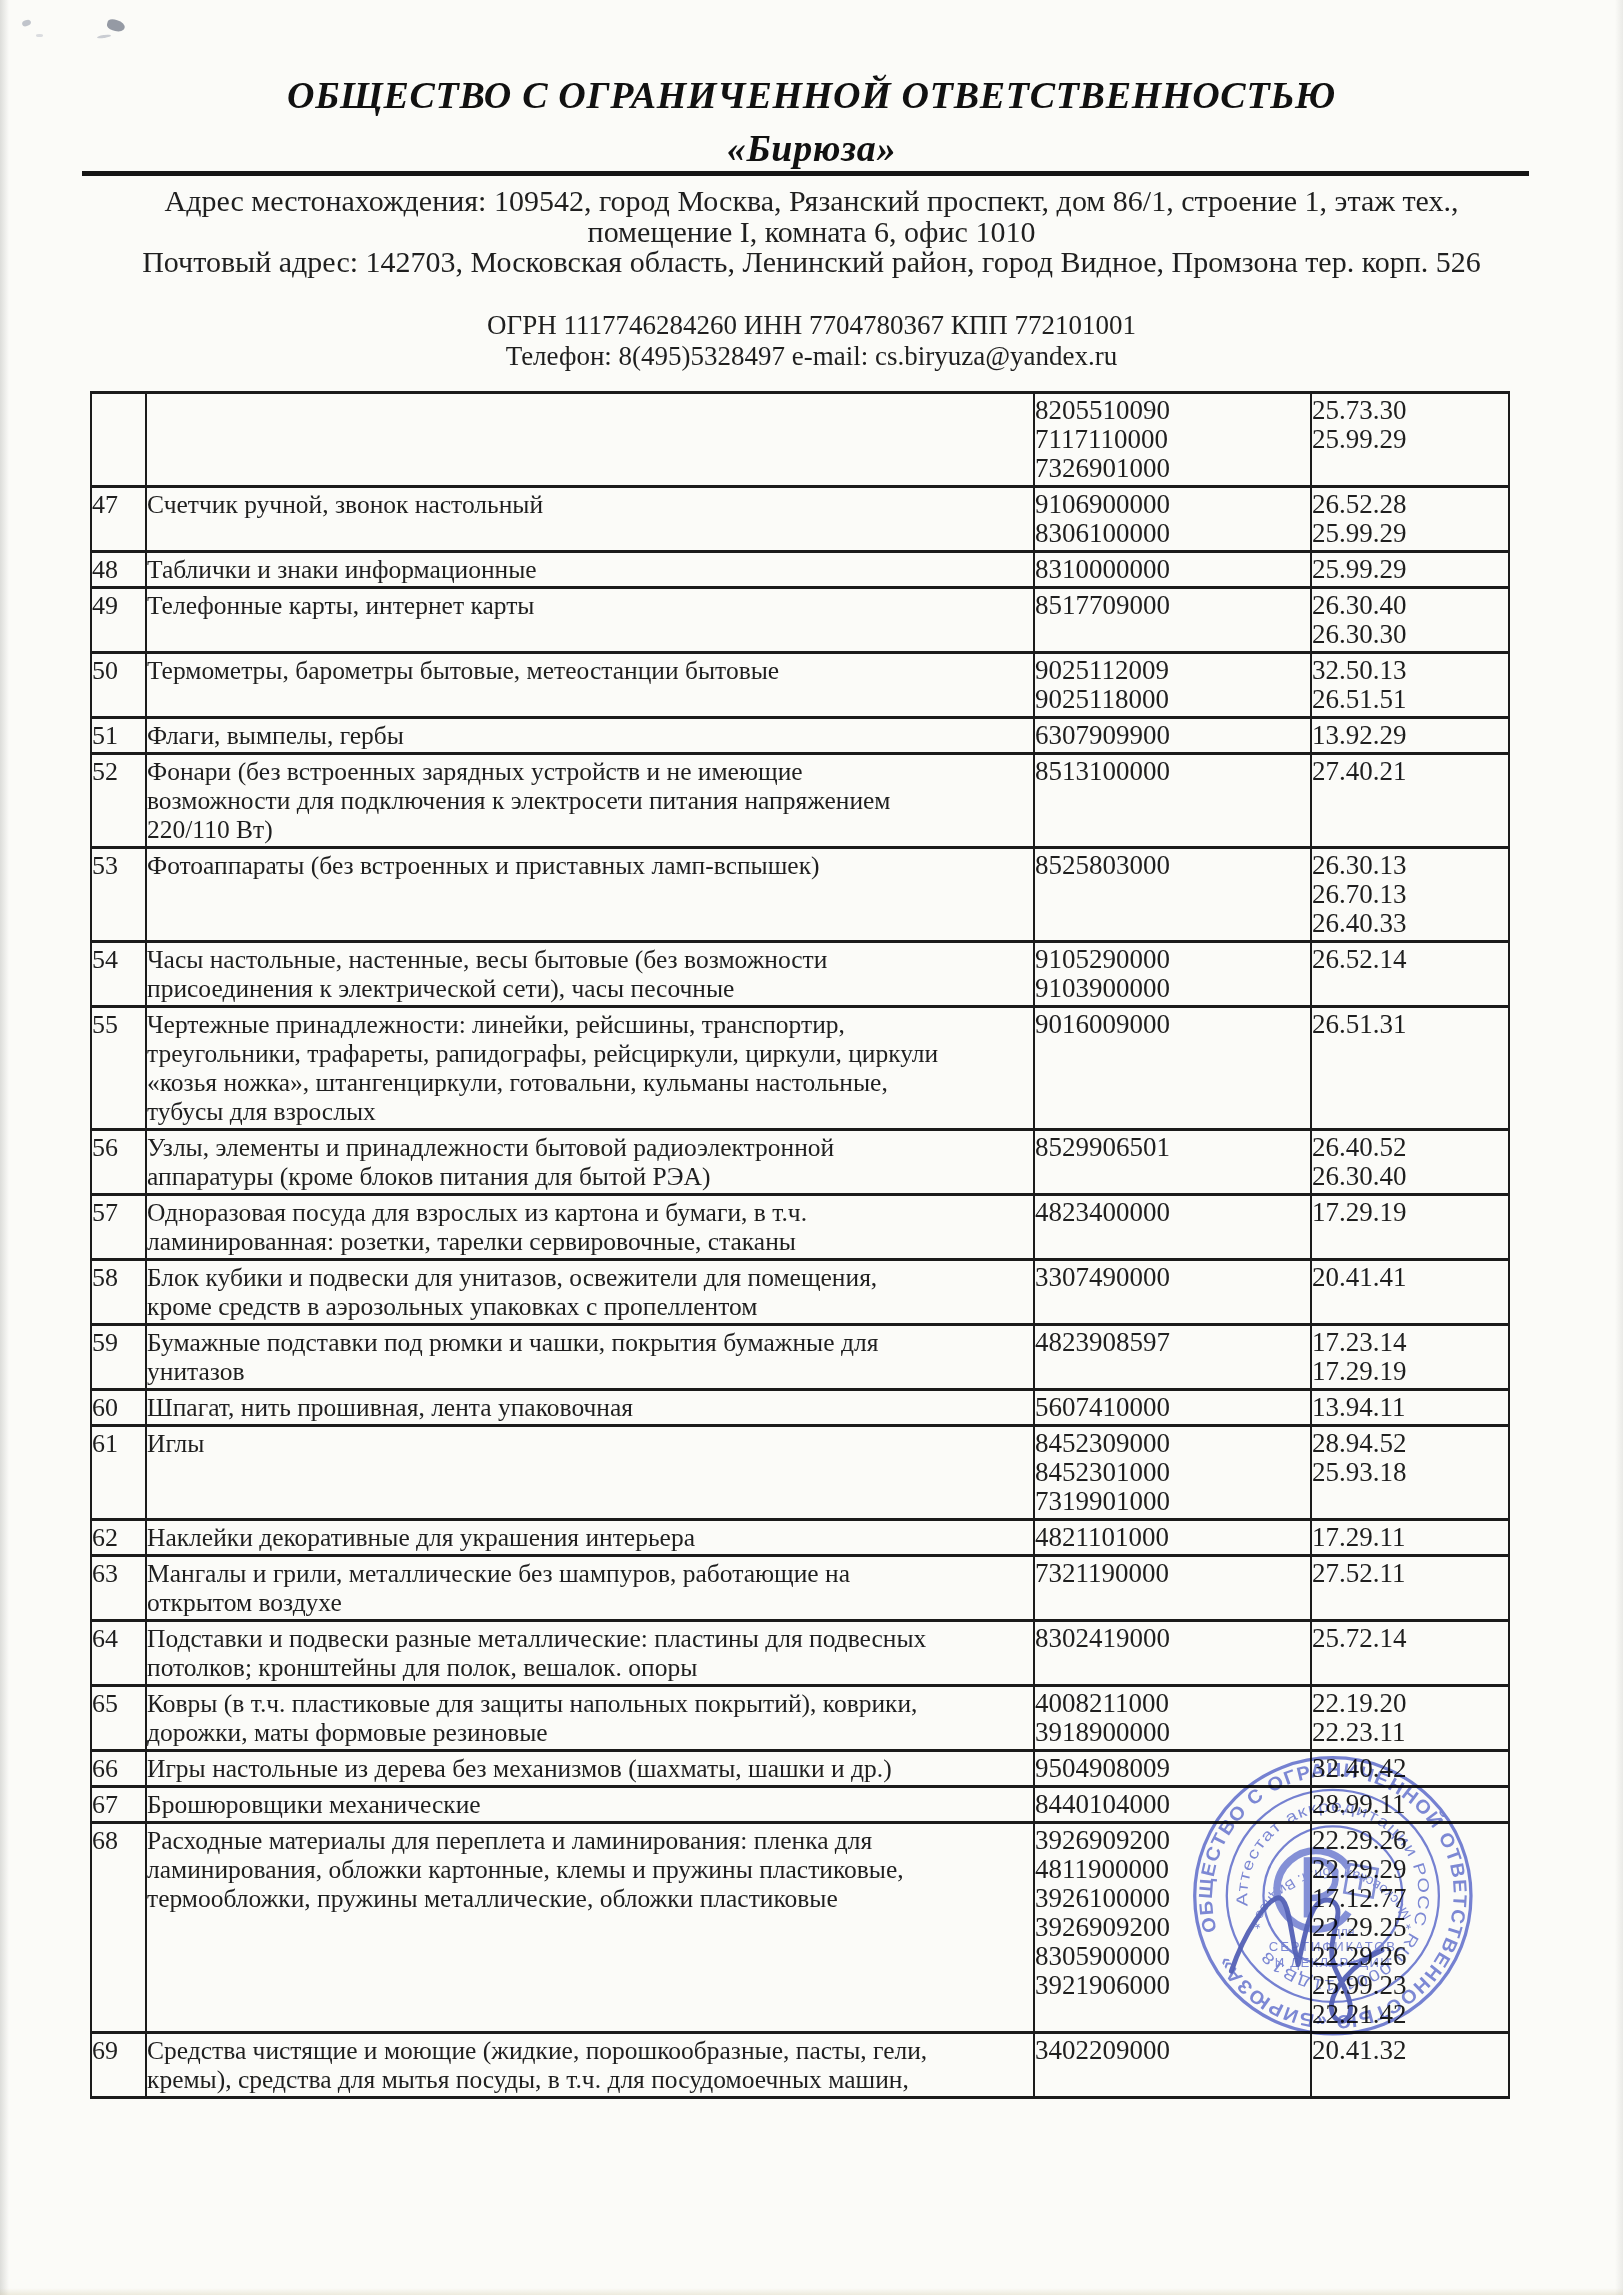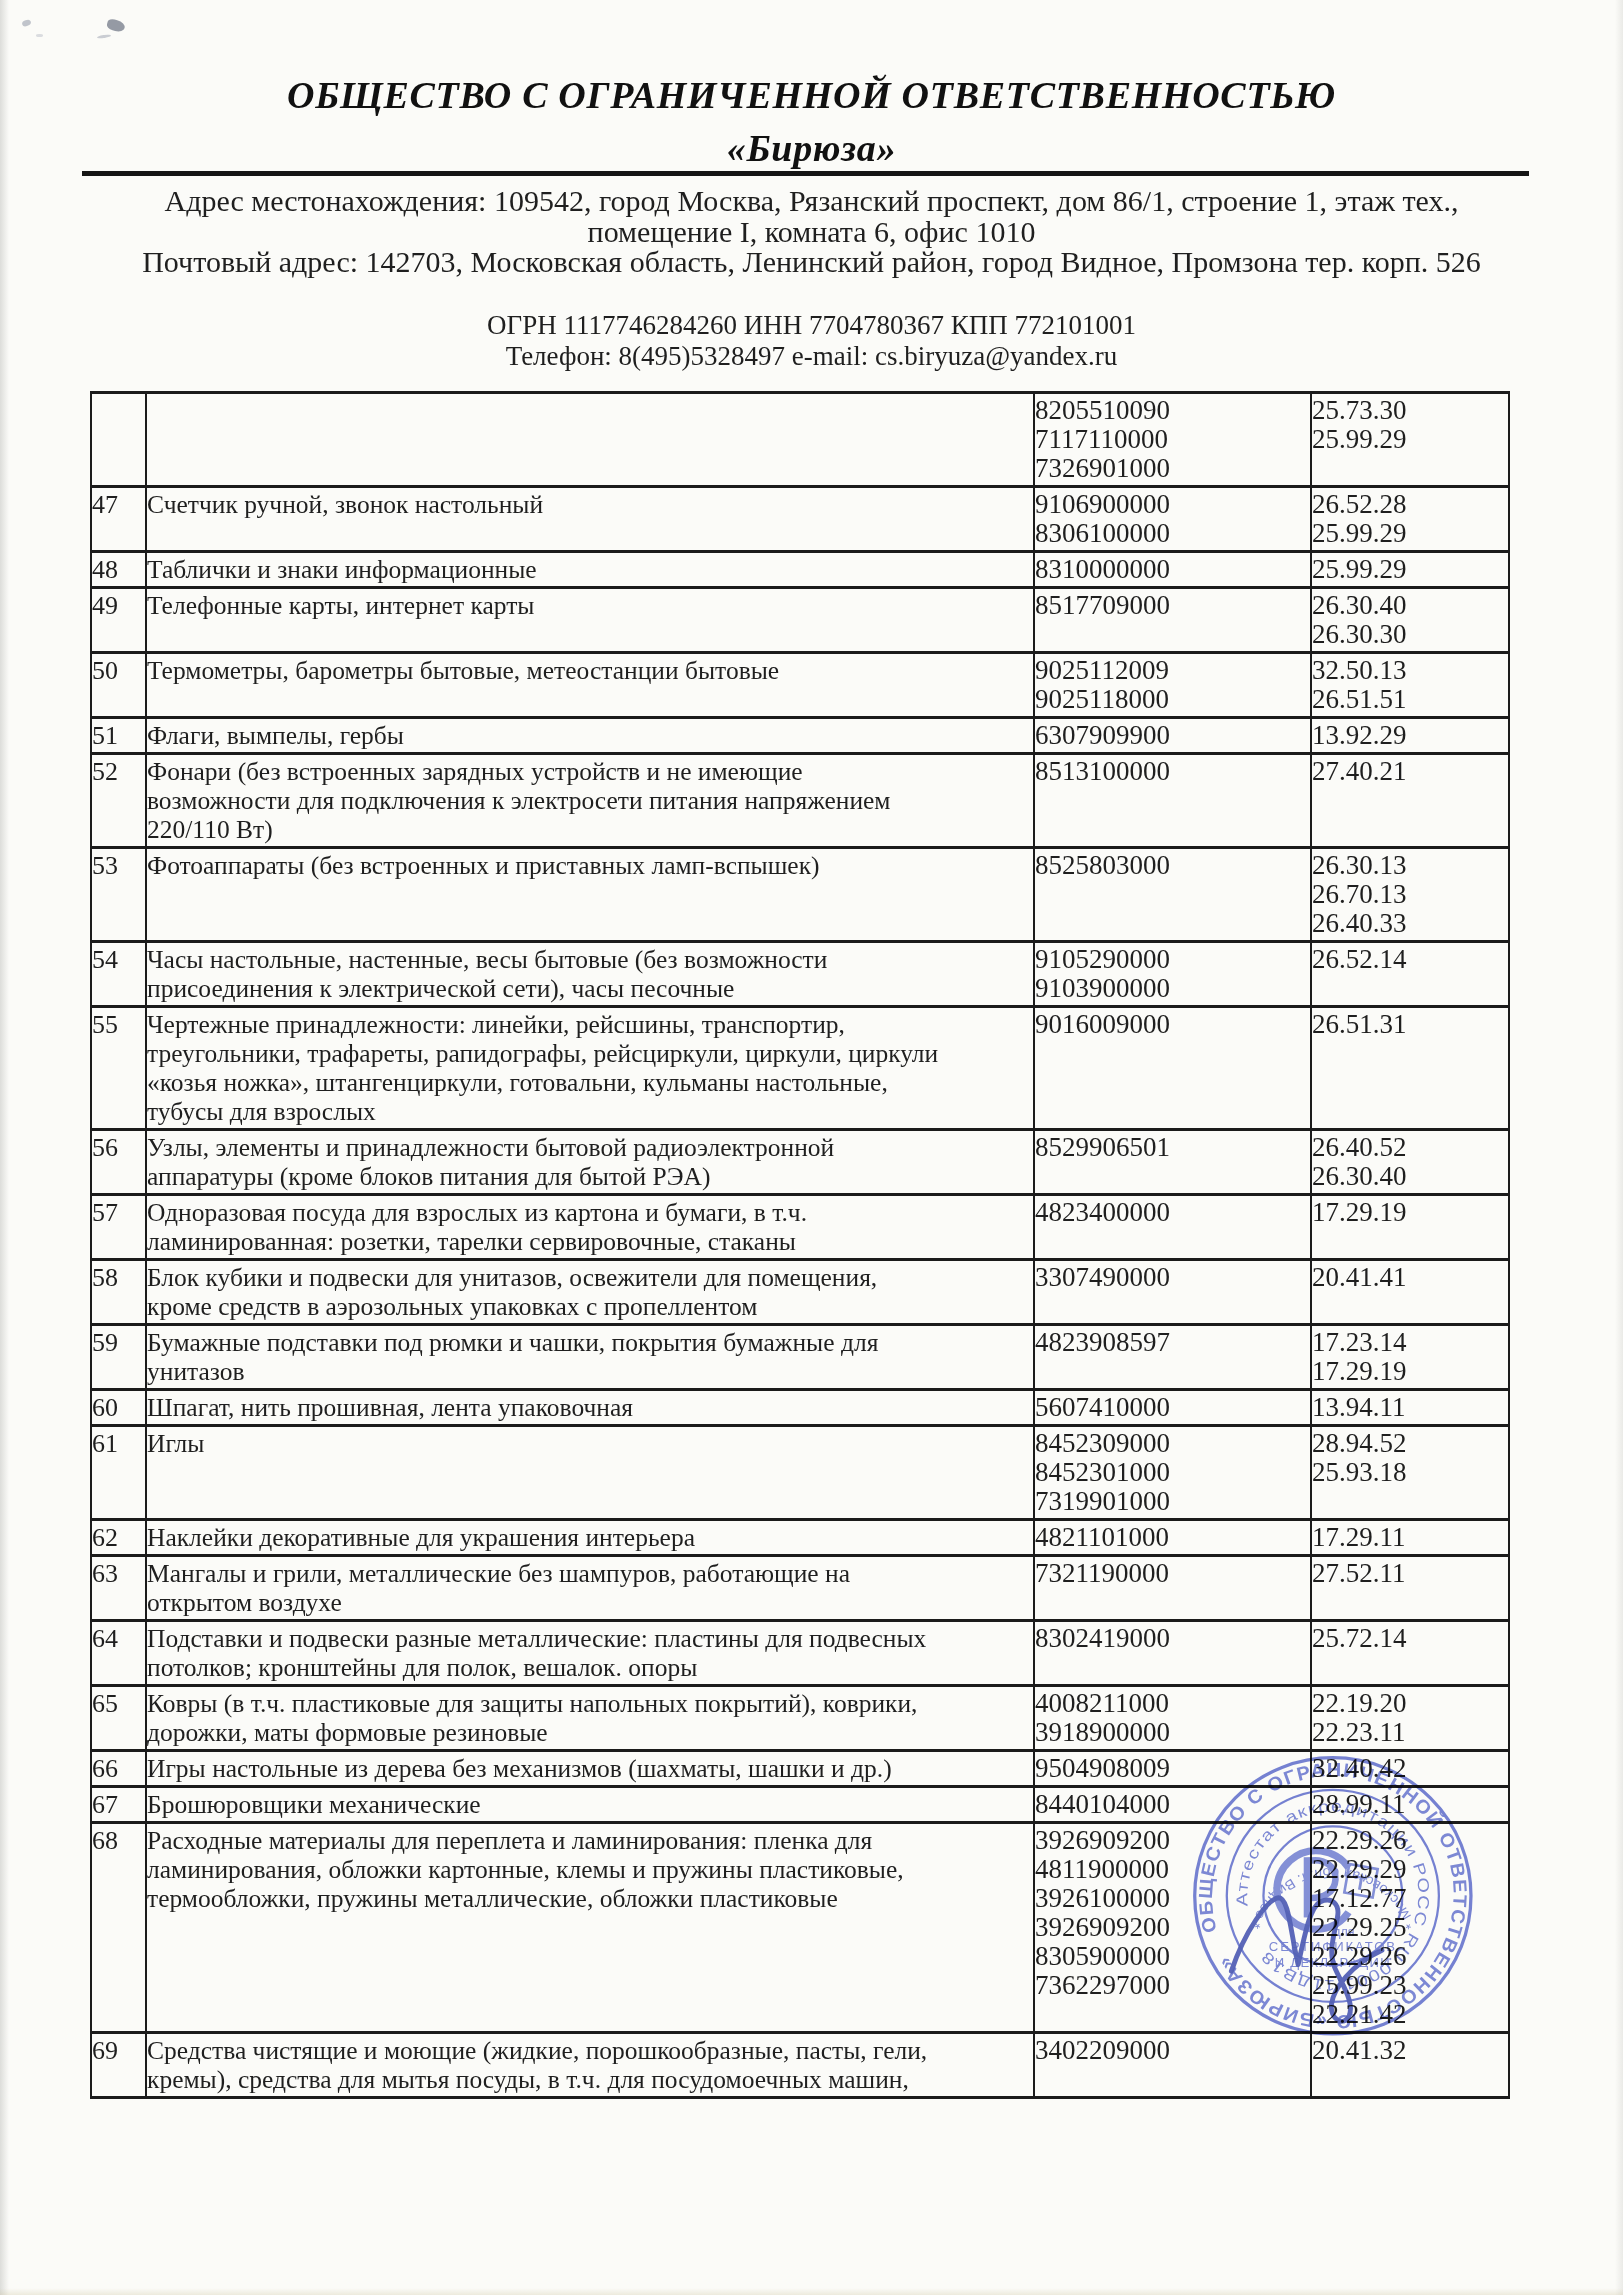--- a/index.html
+++ b/index.html
@@ -416,21 +416,21 @@
             <div class="ln">Расходные материалы для переплета и ламинирования: пленка для</div>
             <div class="ln">ламинирования, обложки картонные, клемы и пружины пластиковые,</div>
             <div class="ln">термообложки, пружины металлические, обложки пластиковые</div>
           </td>
           <td class="cell-code">
             <div class="ln">3926909200</div>
             <div class="ln">4811900000</div>
             <div class="ln">3926100000</div>
             <div class="ln">3926909200</div>
             <div class="ln">8305900000</div>
-            <div class="ln">7362297000</div>
+            <div class="ln">3921906000</div>
           </td>
           <td class="cell-okpd">
             <div class="ln">22.29.26</div>
             <div class="ln">22.29.29</div>
             <div class="ln">17.12.77</div>
             <div class="ln">22.29.25</div>
             <div class="ln">22.29.26</div>
             <div class="ln">25.99.23</div>
             <div class="ln">22.21.42</div>
           </td>

